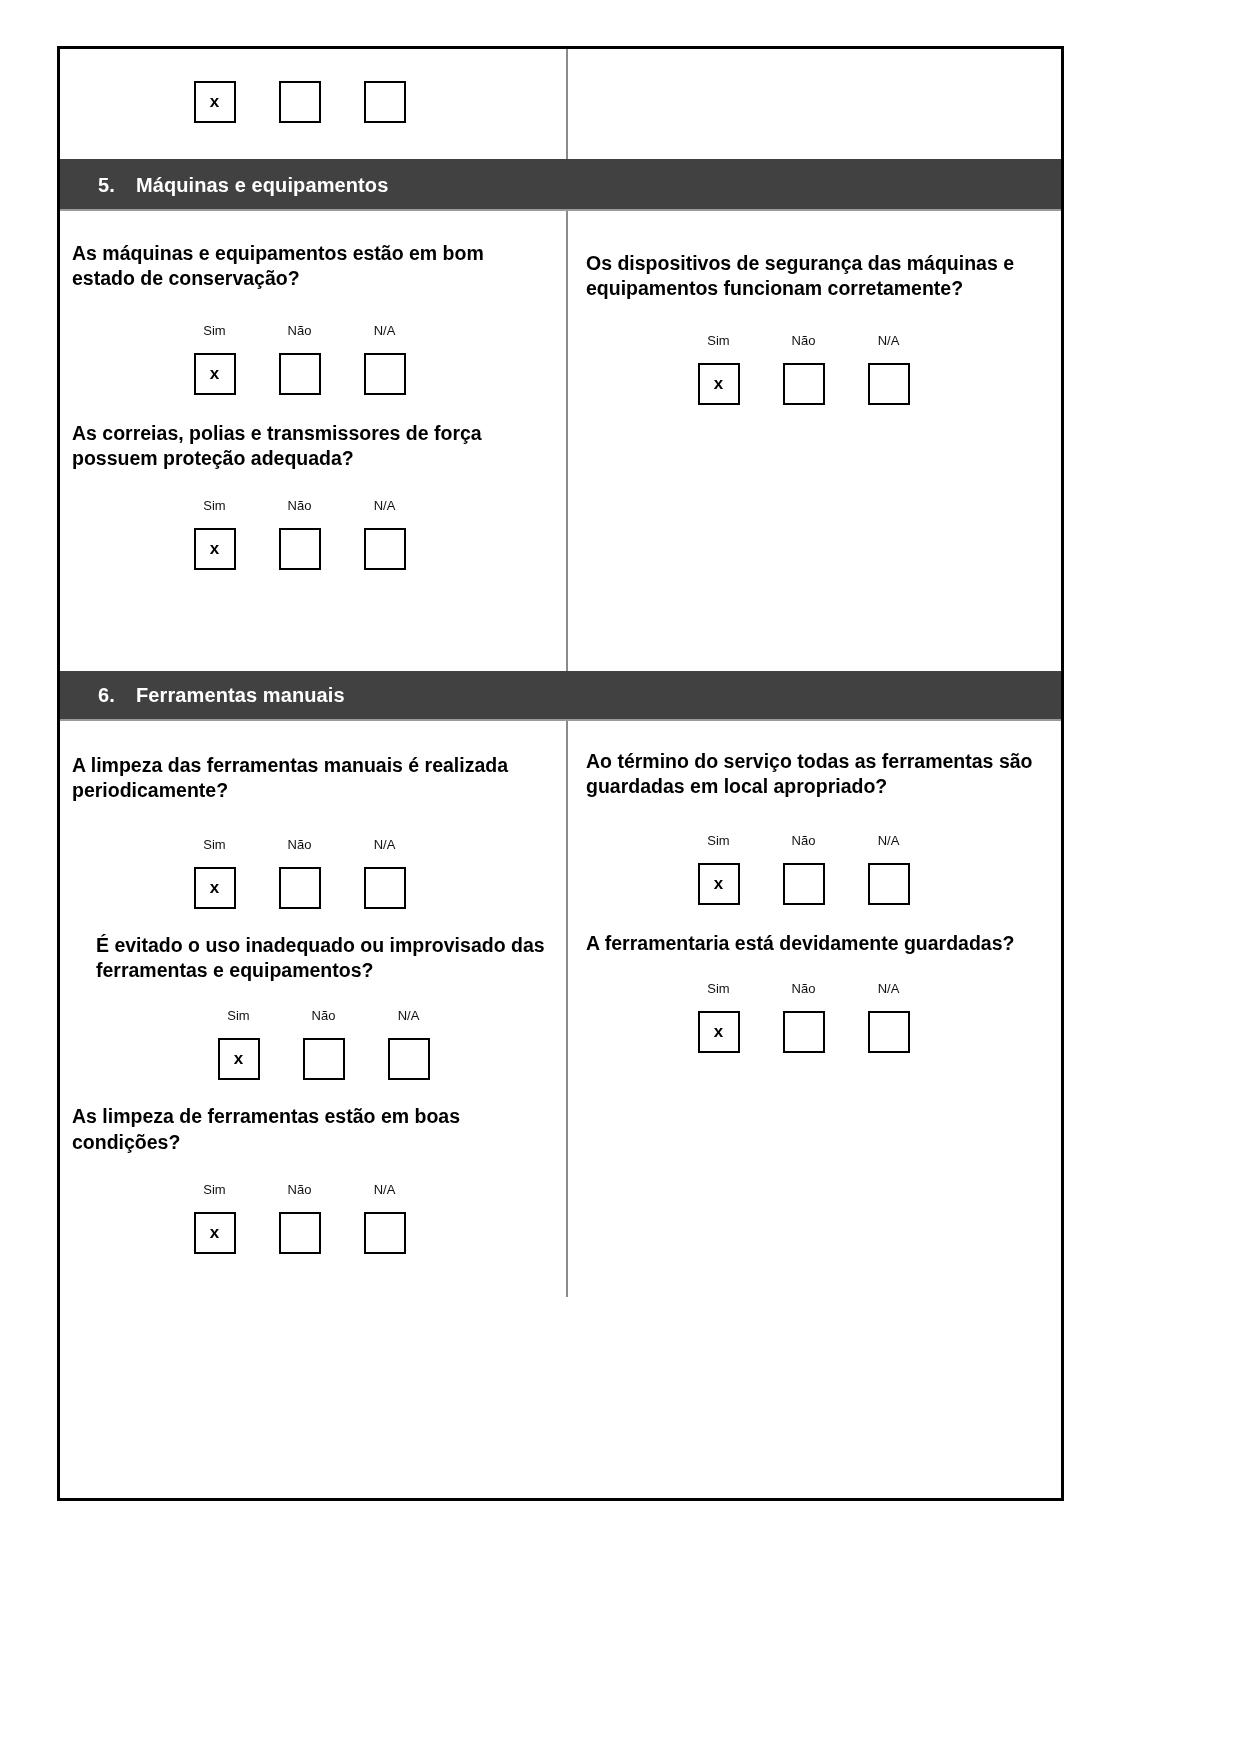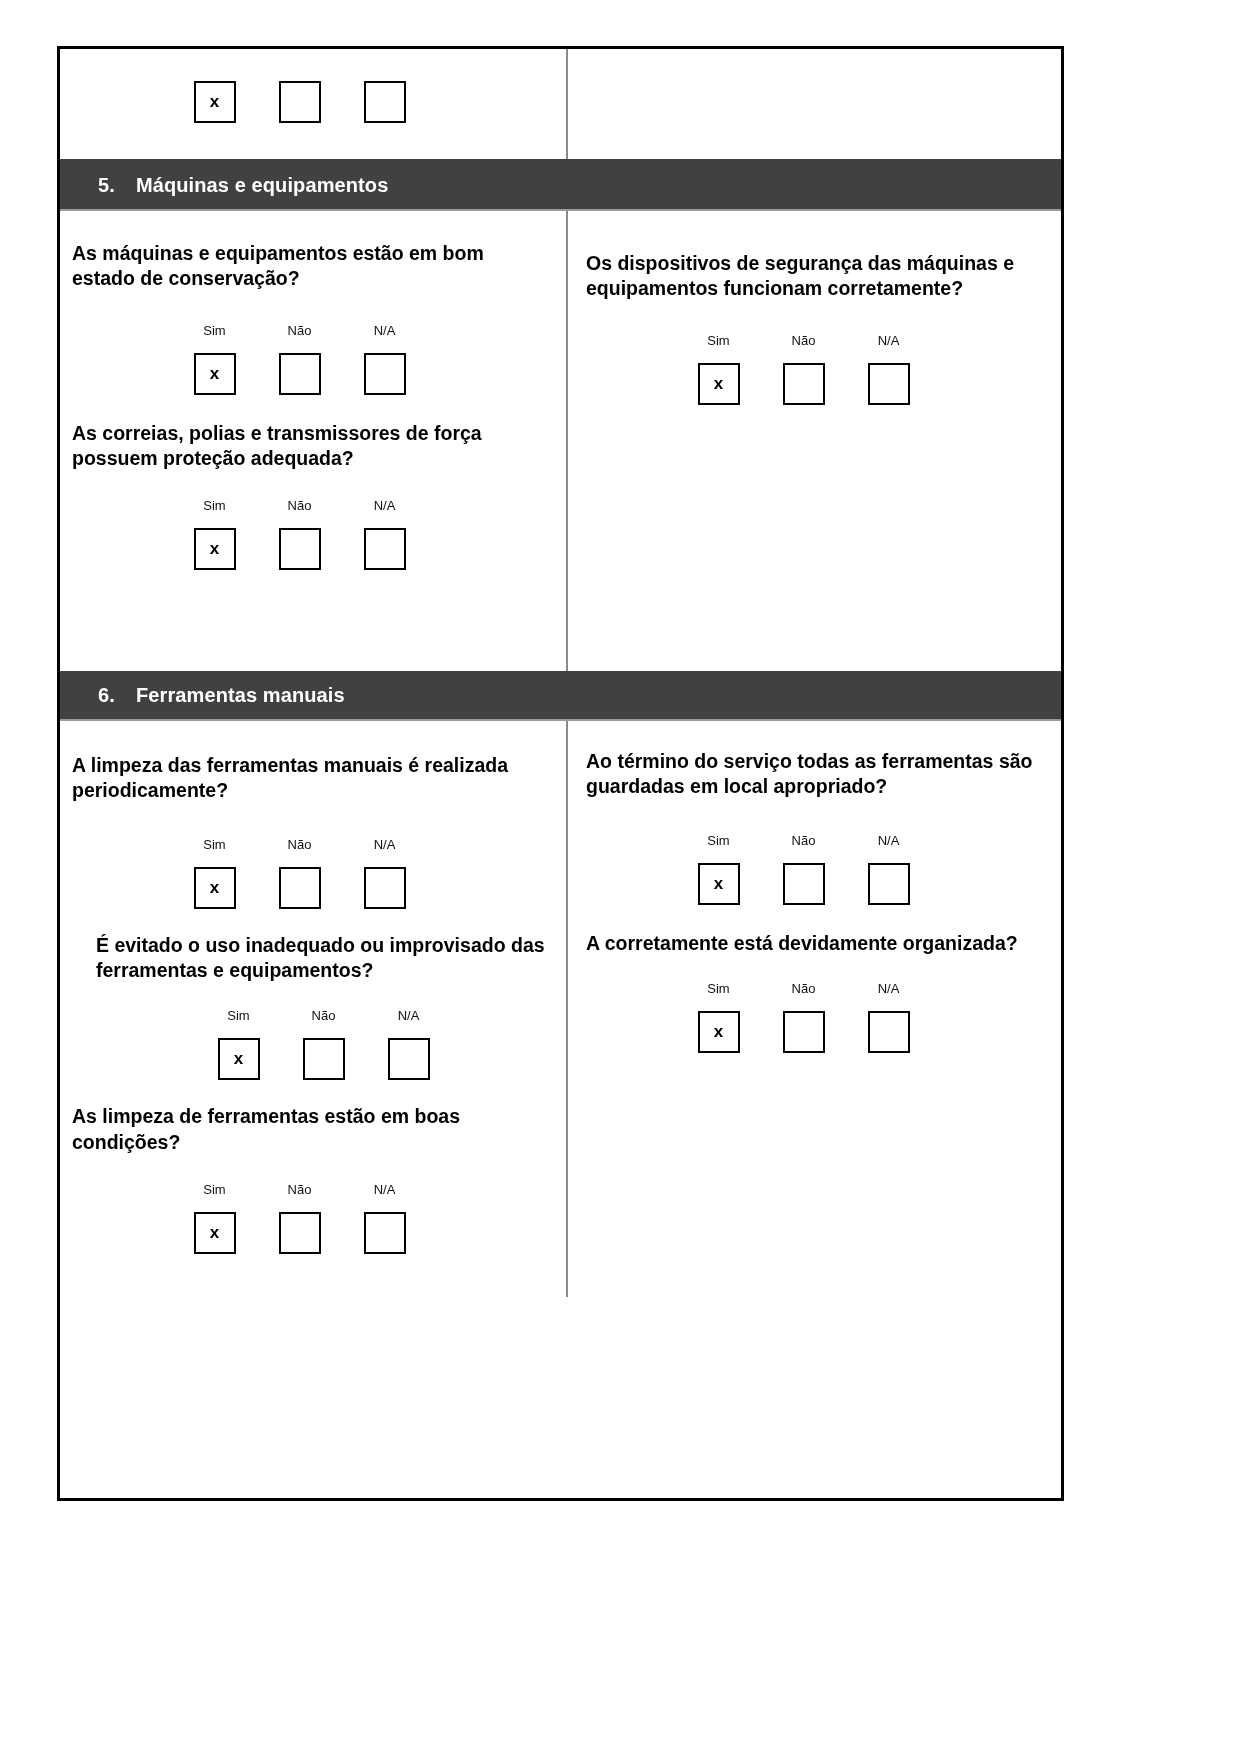--- a/index.html
+++ b/index.html
@@ -290,21 +290,21 @@
             <div class="box plain"></div>
           </div>
           <div class="opt">
             <div class="opt-label">N/A</div>
             <div class="box plain"></div>
           </div>
         </div>
       </div>
 
       <div style="padding-top:26px;">
-        <p class="qtext">A corretamente está devidamente organizada?</p>
+        <p class="qtext">A ferramentaria está devidamente guardadas?</p>
         <div class="opts indent-r" style="margin-top:26px;">
           <div class="opt">
             <div class="opt-label">Sim</div>
             <div class="box">x</div>
           </div>
           <div class="opt">
             <div class="opt-label">Não</div>
             <div class="box plain"></div>
           </div>
           <div class="opt">

